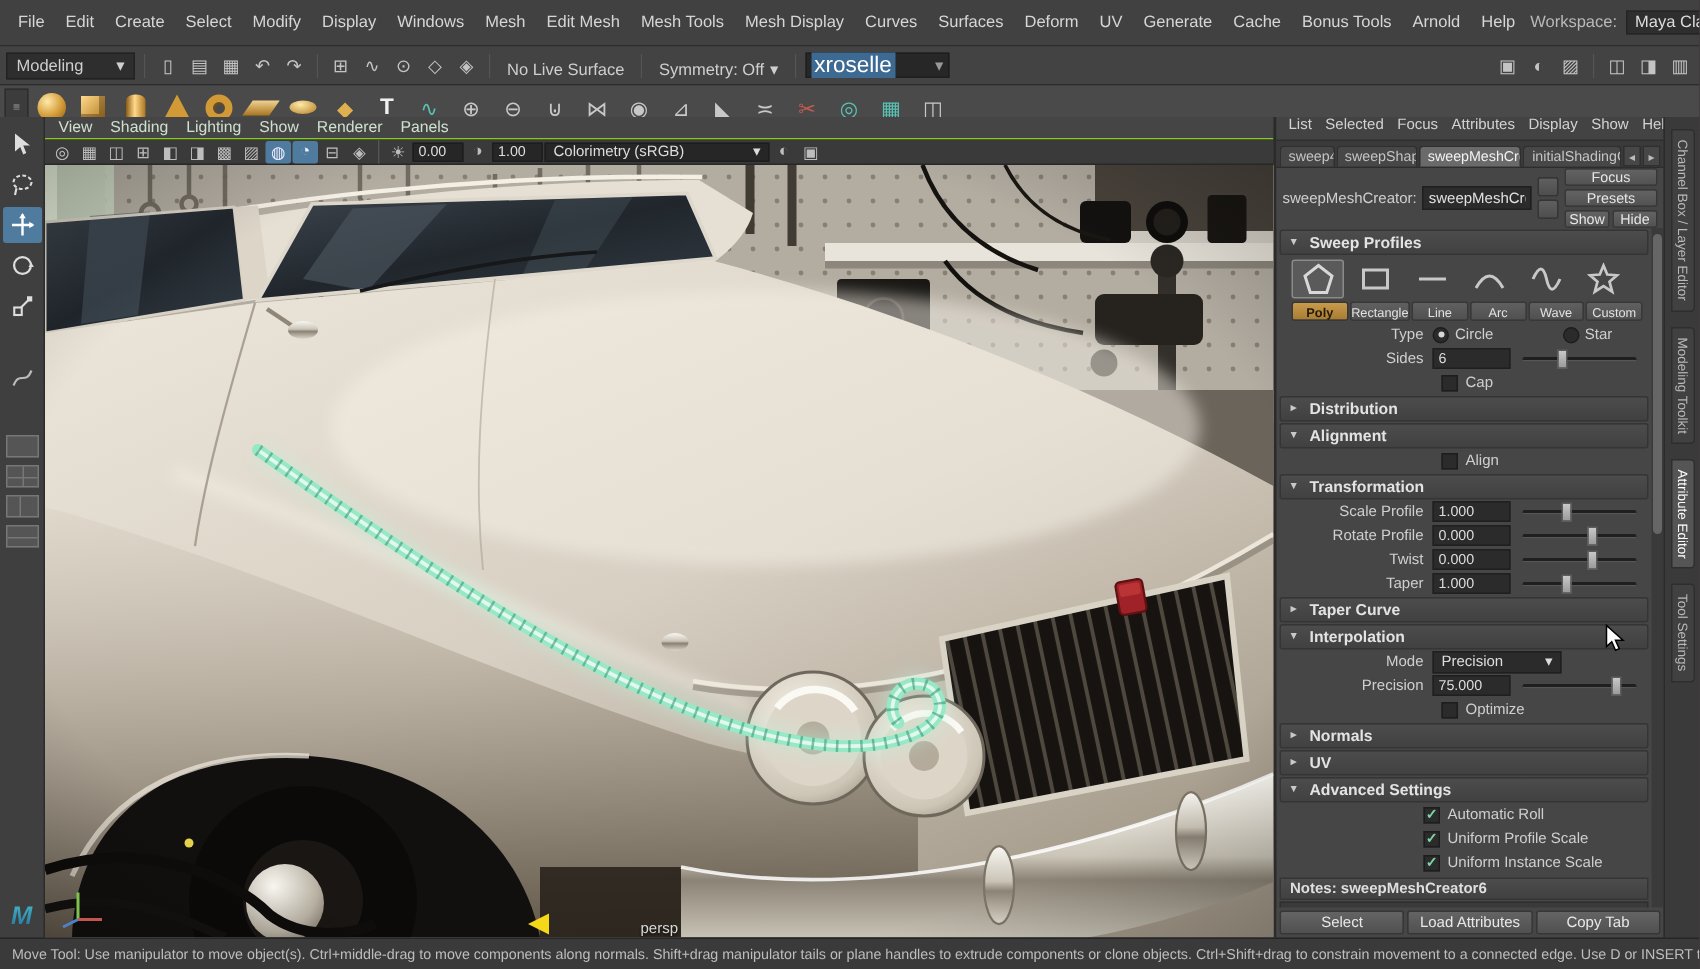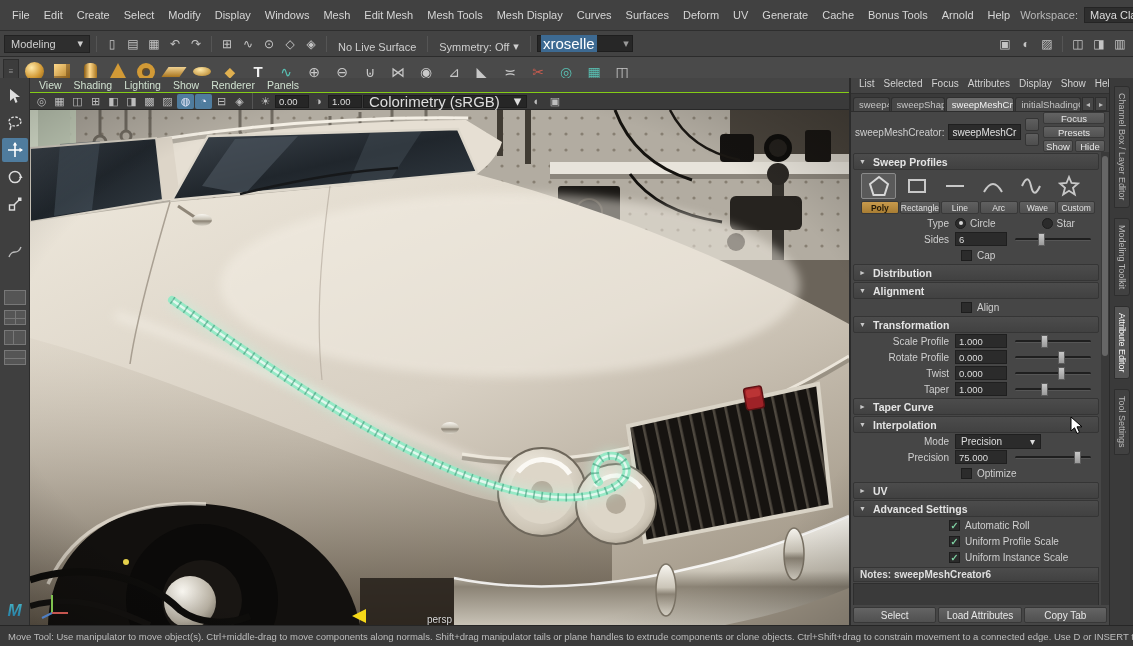--- a/index.html
+++ b/index.html
@@ -78,21 +78,21 @@
   .vp-menus { height:15px; background:#454545; display:flex; align-items:center; gap:2px; padding:0 4px;
     border-bottom:1px solid #84cc16; }
   .vp-menu { padding:0 5px; color:#cfe0cf; font-size:10.5px; }
   .vp-tools { height:17px; background:#3a3a3a; display:flex; align-items:center; gap:1px; padding:0 3px;
     border-bottom:1px solid #282828; }
   .vpi { width:17px; height:15px; display:flex; align-items:center; justify-content:center;
     font-size:11px; color:#bdbdbd; border-radius:2px; }
   .vpi.active { background:#4f7c9e; color:#eef; }
   .vp-field { background:#262626; border:1px solid #1d1d1d; color:#ddd; font-size:9.5px;
     height:13px; width:34px; padding:0 3px; display:flex; align-items:center; }
-  .vp-dd { background:#262626; border:1px solid #1d1d1d; color:#ddd; font-size:15px; height:13px;
+  .vp-dd { background:#262626; border:1px solid #1d1d1d; color:#ddd; font-size:10px; height:13px;
     padding:0 5px; display:flex; align-items:center; gap:14px; min-width:150px; justify-content:space-between; }
   .vp-canvas { position:relative; flex:1; overflow:hidden; background:#8e887e; }
   .vp-canvas svg.scene { position:absolute; inset:0; width:100%; height:100%; }
   .persp { position:absolute; bottom:0; left:50%; transform:translateX(-50%);
     color:#d8d8d8; font-size:10px; text-shadow:0 1px 2px rgba(0,0,0,.7); }
   .axis-gizmo { position:absolute; left:8px; bottom:6px; }
   
   .right-panel { width:260px; background:#464646; border-left:2px solid #2b2b2b;
     display:flex; flex-direction:column; }
   .ae-menus { height:16px; display:flex; gap:1px; padding:0 4px; background:#434343;
@@ -775,20 +775,24 @@
               <div class="handle" style="left:78%"></div>
             </div>
         </div>
         <div class="attr-row indent">
           <span class="check off">✓</span>
           <span class="check-label">Optimize</span>
         </div>
 
         <div class="sec-h">
           <span class="arr">►</span>
+          <span>Normals</span>
+        </div>
+        <div class="sec-h">
+          <span class="arr">►</span>
           <span>UV</span>
         </div>
 
         <div class="sec-h">
           <span class="arr">▼</span>
           <span>Advanced Settings</span>
         </div>
         <div class="attr-row" style="padding-left:98px">
           <span class="check">✓</span>
           <span class="check-label">Automatic Roll</span>

